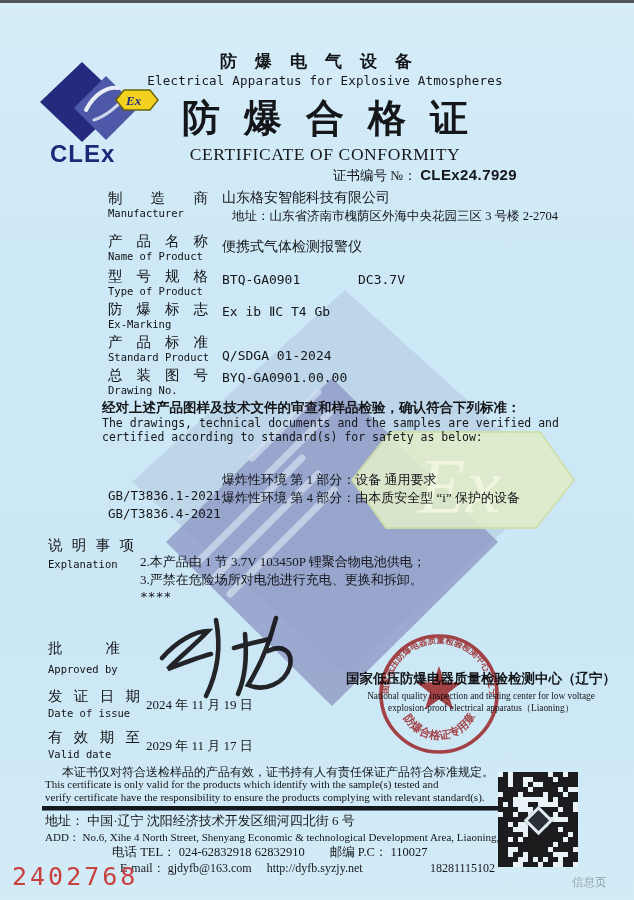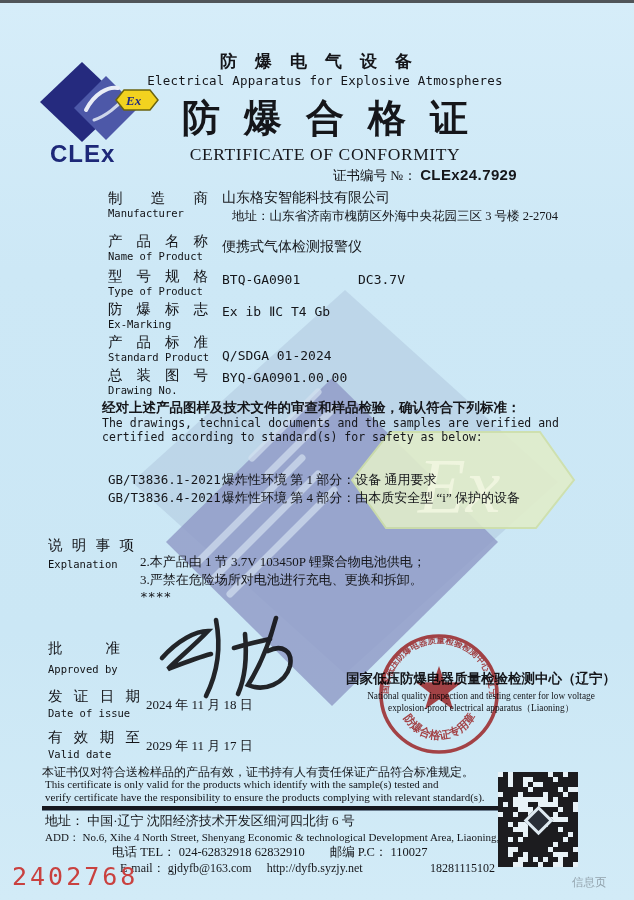--- a/index.html
+++ b/index.html
@@ -21,21 +21,21 @@
   .certno b{font-family:"Liberation Sans",sans-serif;font-size:15px;letter-spacing:.4px;}
 
   
   .lblzh{font-weight:normal;font-size:14.5px;width:100px;text-align:justify;text-align-last:justify;line-height:17px;}
   .lblen{font-size:10.5px;line-height:13px;color:#101114;}
   .val{font-size:14px;}
   .row-label{left:108px;}
   .row-val{left:222px;}
 
   .stmt-zh{font-weight:bold;font-size:13.5px;}
-  .std-code{font-size:12.5px;}
+  .std-code{font-size:12.5px;margin-top:16px;}
   .std-desc{font-size:13px;}
 
   .exp-label{left:48px;width:86px;}
   .exp-item{font-size:13px;line-height:18px;}
 
   .org{left:346px;width:270px;text-align:center;}
   .org-zh{font-size:13.5px;font-weight:bold;}
   .org-en{font-size:9.3px;line-height:11.5px;}
 
   .disc-zh{font-size:12px;}
@@ -185,29 +185,29 @@
     </text>
     <text font-size="11" fill="#c43434" font-weight="bold">
       <textPath href="#sealBottom" startOffset="4">防爆合格证专用章</textPath>
     </text>
   </svg>
 
   <div class="abs" style="left:48px;top:688px;">
     <div class="lblzh" style="width:92px;">发证日期</div>
     <div class="lblen mono" style="margin-top:2px;">Date of issue</div>
   </div>
-  <div class="abs" style="left:146px;top:696px;font-size:13px;">2024 年 11 月 18 日</div>
+  <div class="abs" style="left:146px;top:696px;font-size:13px;">2024 年 11 月 19 日</div>
 
   <div class="abs" style="left:48px;top:729px;">
     <div class="lblzh" style="width:92px;">有效期至</div>
     <div class="lblen mono" style="margin-top:2px;">Valid date</div>
   </div>
   <div class="abs" style="left:146px;top:737px;font-size:13px;">2029 年 11 月 17 日</div>
 
-  <div class="abs disc-zh" style="left:42px;top:764px;">本证书仅对符合送检样品的产品有效，证书持有人有责任保证产品符合标准规定。</div>
+  <div class="abs disc-zh" style="left:62px;top:764px;">本证书仅对符合送检样品的产品有效，证书持有人有责任保证产品符合标准规定。</div>
   <div class="abs disc-en" style="left:45px;top:778px;">This certificate is only valid for the products which identify with the sample(s) tested and</div>
   <div class="abs disc-en" style="left:45px;top:791px;">verify certificate have the responsibility to ensure the products complying with relevant standard(s).</div>
 
   <div class="rule abs"></div>
 
   <div class="abs addr1" style="left:45px;top:812px;">地址： 中国·辽宁 沈阳经济技术开发区细河四北街 6 号</div>
   <div class="abs addr2" style="left:45px;top:830px;">ADD： No.6, Xihe 4 North Street, Shenyang Economic &amp; technological Development Area, Liaoning, China</div>
   <div class="abs addr3" style="left:112px;top:844px;">电话 TEL： 024-62832918 62832910　　邮编 P.C： 110027</div>
   <div class="abs addr4" style="left:120px;top:860px;">E-mail： gjdyfb@163.com　  http://dyfb.syzjy.net</div>
   <div class="abs addr4" style="left:430px;top:861px;">18281115102</div>

